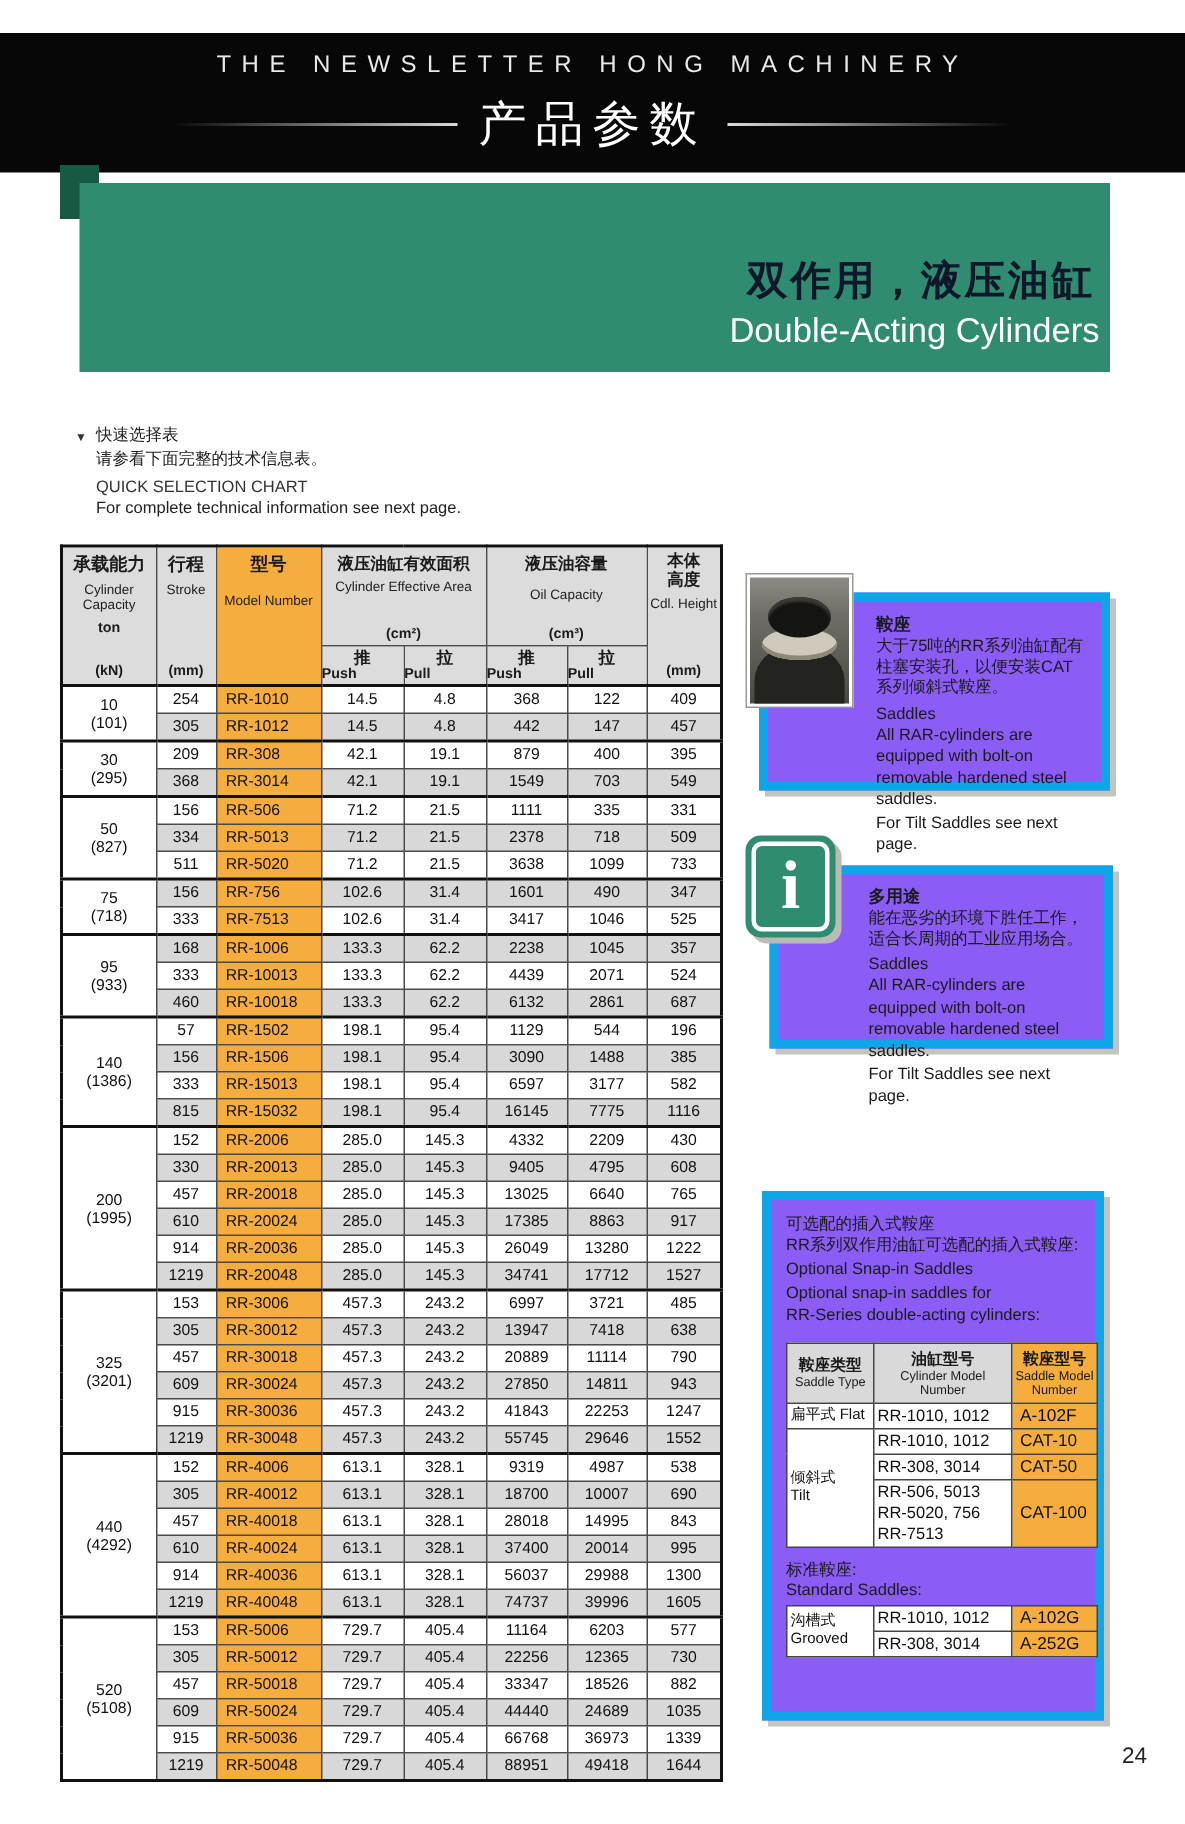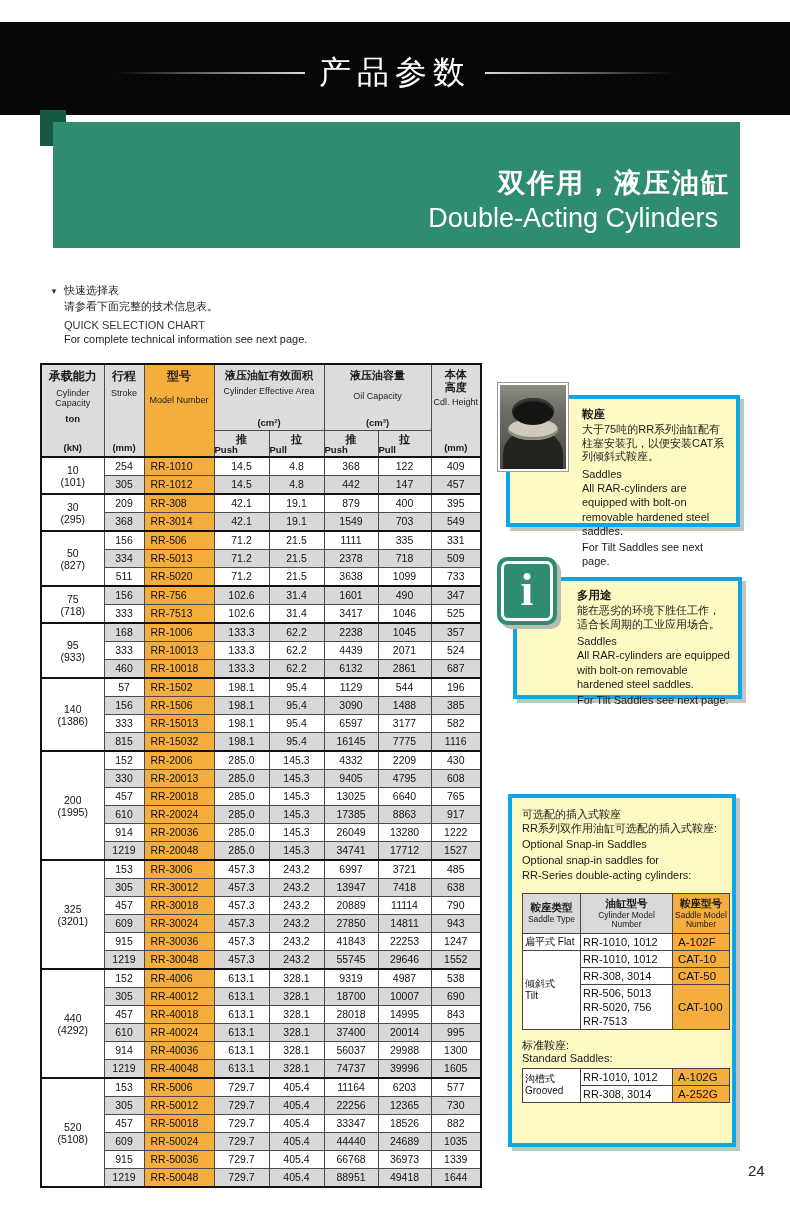--- a/index.html
+++ b/index.html
@@ -15,22 +15,22 @@
   .title-row{display:flex;align-items:center;margin-top:8px;}
   .title-line{width:190px;height:2px;}
   .title-line.left{background:linear-gradient(to right,rgba(255,255,255,0),rgba(255,255,255,.85));}
   .title-line.right{background:linear-gradient(to left,rgba(255,255,255,0),rgba(255,255,255,.85));}
   .main-title{color:#fff;font-size:32px;letter-spacing:6px;margin:0 14px;font-weight:500;}
   
   .banner-accent{position:absolute;left:40px;top:110px;width:26px;height:36px;background:#175943;}
   .banner{position:absolute;left:53px;top:122px;width:687px;height:126px;background:#2F8C70;
     display:flex;flex-direction:column;justify-content:flex-end;align-items:flex-end;
     padding:0;box-sizing:border-box;}
-  .banner .zh{color:#ffffff;font-size:27px;font-weight:bold;letter-spacing:2px;margin:0 10px 2px 0;}
-  .banner .en{color:#fff;font-size:27px;font-weight:400;margin:0 22px 14px 0;text-align:right;}
+  .banner .zh{color:#0f172a;font-size:27px;font-weight:bold;letter-spacing:2px;margin:0 10px 2px 0;}
+  .banner .en{color:#fff;font-size:23px;font-weight:400;margin:0 7px 14px 0;text-align:right;}
   
   .intro{position:absolute;left:50px;top:283px;font-size:11px;line-height:14px;color:#222;}
   .intro .zh1{display:flex;}
   .intro .marker{font-size:8px;margin:2px 6px 0 0;color:#333;}
   .intro .indent{margin-left:14px;}
   .intro .en{margin-top:5px;margin-left:14px;font-size:11px;color:#333;}
   
   .qtable-wrap{position:absolute;left:40px;top:363px;}
   table.qtable{border-collapse:collapse;table-layout:fixed;width:440px;background:#fff;}
   table.qtable th,table.qtable td{border:1px solid #4a4a4a;padding:0;margin:0;}
@@ -46,21 +46,21 @@
   .hton{font-size:9.5px;text-align:center;margin-top:5px;}
   th.model-h{background:#F5AD3E !important;}
   .sub-z{font-size:11px;font-weight:bold;text-align:center;line-height:12px;margin-top:2px;}
   .sub-e{font-size:9.5px;text-align:left;line-height:10px;}
   table.qtable tbody td{height:17px;font-size:10.5px;text-align:center;line-height:11px;background:#fff;color:#111;}
   table.qtable tbody tr.alt td{background:#D8D8D8;}
   table.qtable tbody td.model{background:#F5AD3E !important;text-align:left;padding-left:6px;}
   table.qtable tbody td.cap{background:#fff !important;font-size:10.5px;line-height:12px;}
   table.qtable tbody tr.gstart td{border-top:2px solid #111;}
   
-  .rbox{position:absolute;background:#fef9c3;border:4px solid #0ea5e9;box-shadow:4px 4px 0 #c3c5bc;box-sizing:border-box;}
+  .rbox{position:absolute;background:#8b5cf6;border:6px solid #0ea5e9;box-shadow:4px 4px 0 #c3c5bc;box-sizing:border-box;}
   .box-saddles{left:506px;top:395px;width:234px;height:132px;padding:6px 8px 4px 72px;}
   .box-info{left:513px;top:577px;width:229px;height:122px;padding:5px 8px 4px 60px;}
   .box-optional{left:508px;top:794px;width:228px;height:353px;padding:10px 10px 8px 10px;}
   .rbox .btitle{font-size:11.5px;font-weight:bold;margin:2px 0 1px 0;}
   .rbox .bzh{font-size:11px;line-height:13.5px;}
   .rbox .ben-t{font-size:11px;margin-top:4px;}
   .rbox .ben{font-size:11px;line-height:14.5px;margin-top:1px;}
   
   .photo{position:absolute;left:497px;top:382px;width:72px;height:90px;background:#fff;
     border:1px solid #999;box-sizing:border-box;padding:2px;z-index:3;}
@@ -88,20 +88,21 @@
   table.stable td.saddlec{font-size:11.5px;text-align:left;padding-left:5px;}
   .std-title{font-size:11px;line-height:13.5px;margin-top:9px;}
   table.stable.std{margin-top:2px;}
   
   .pagenum{position:absolute;left:748px;top:1162px;font-size:15px;color:#222;}
 </style>
 </head>
 <body>
 
 <div class="masthead">
+  <div class="tagline">THE NEWSLETTER HONG MACHINERY</div>
   <div class="title-row">
     <div class="title-line left"></div>
     <div class="main-title">产品参数</div>
     <div class="title-line right"></div>
   </div>
 </div>
 
 <div class="banner-accent"></div>
 <div class="banner">
   <div class="zh">双作用，液压油缸</div>

